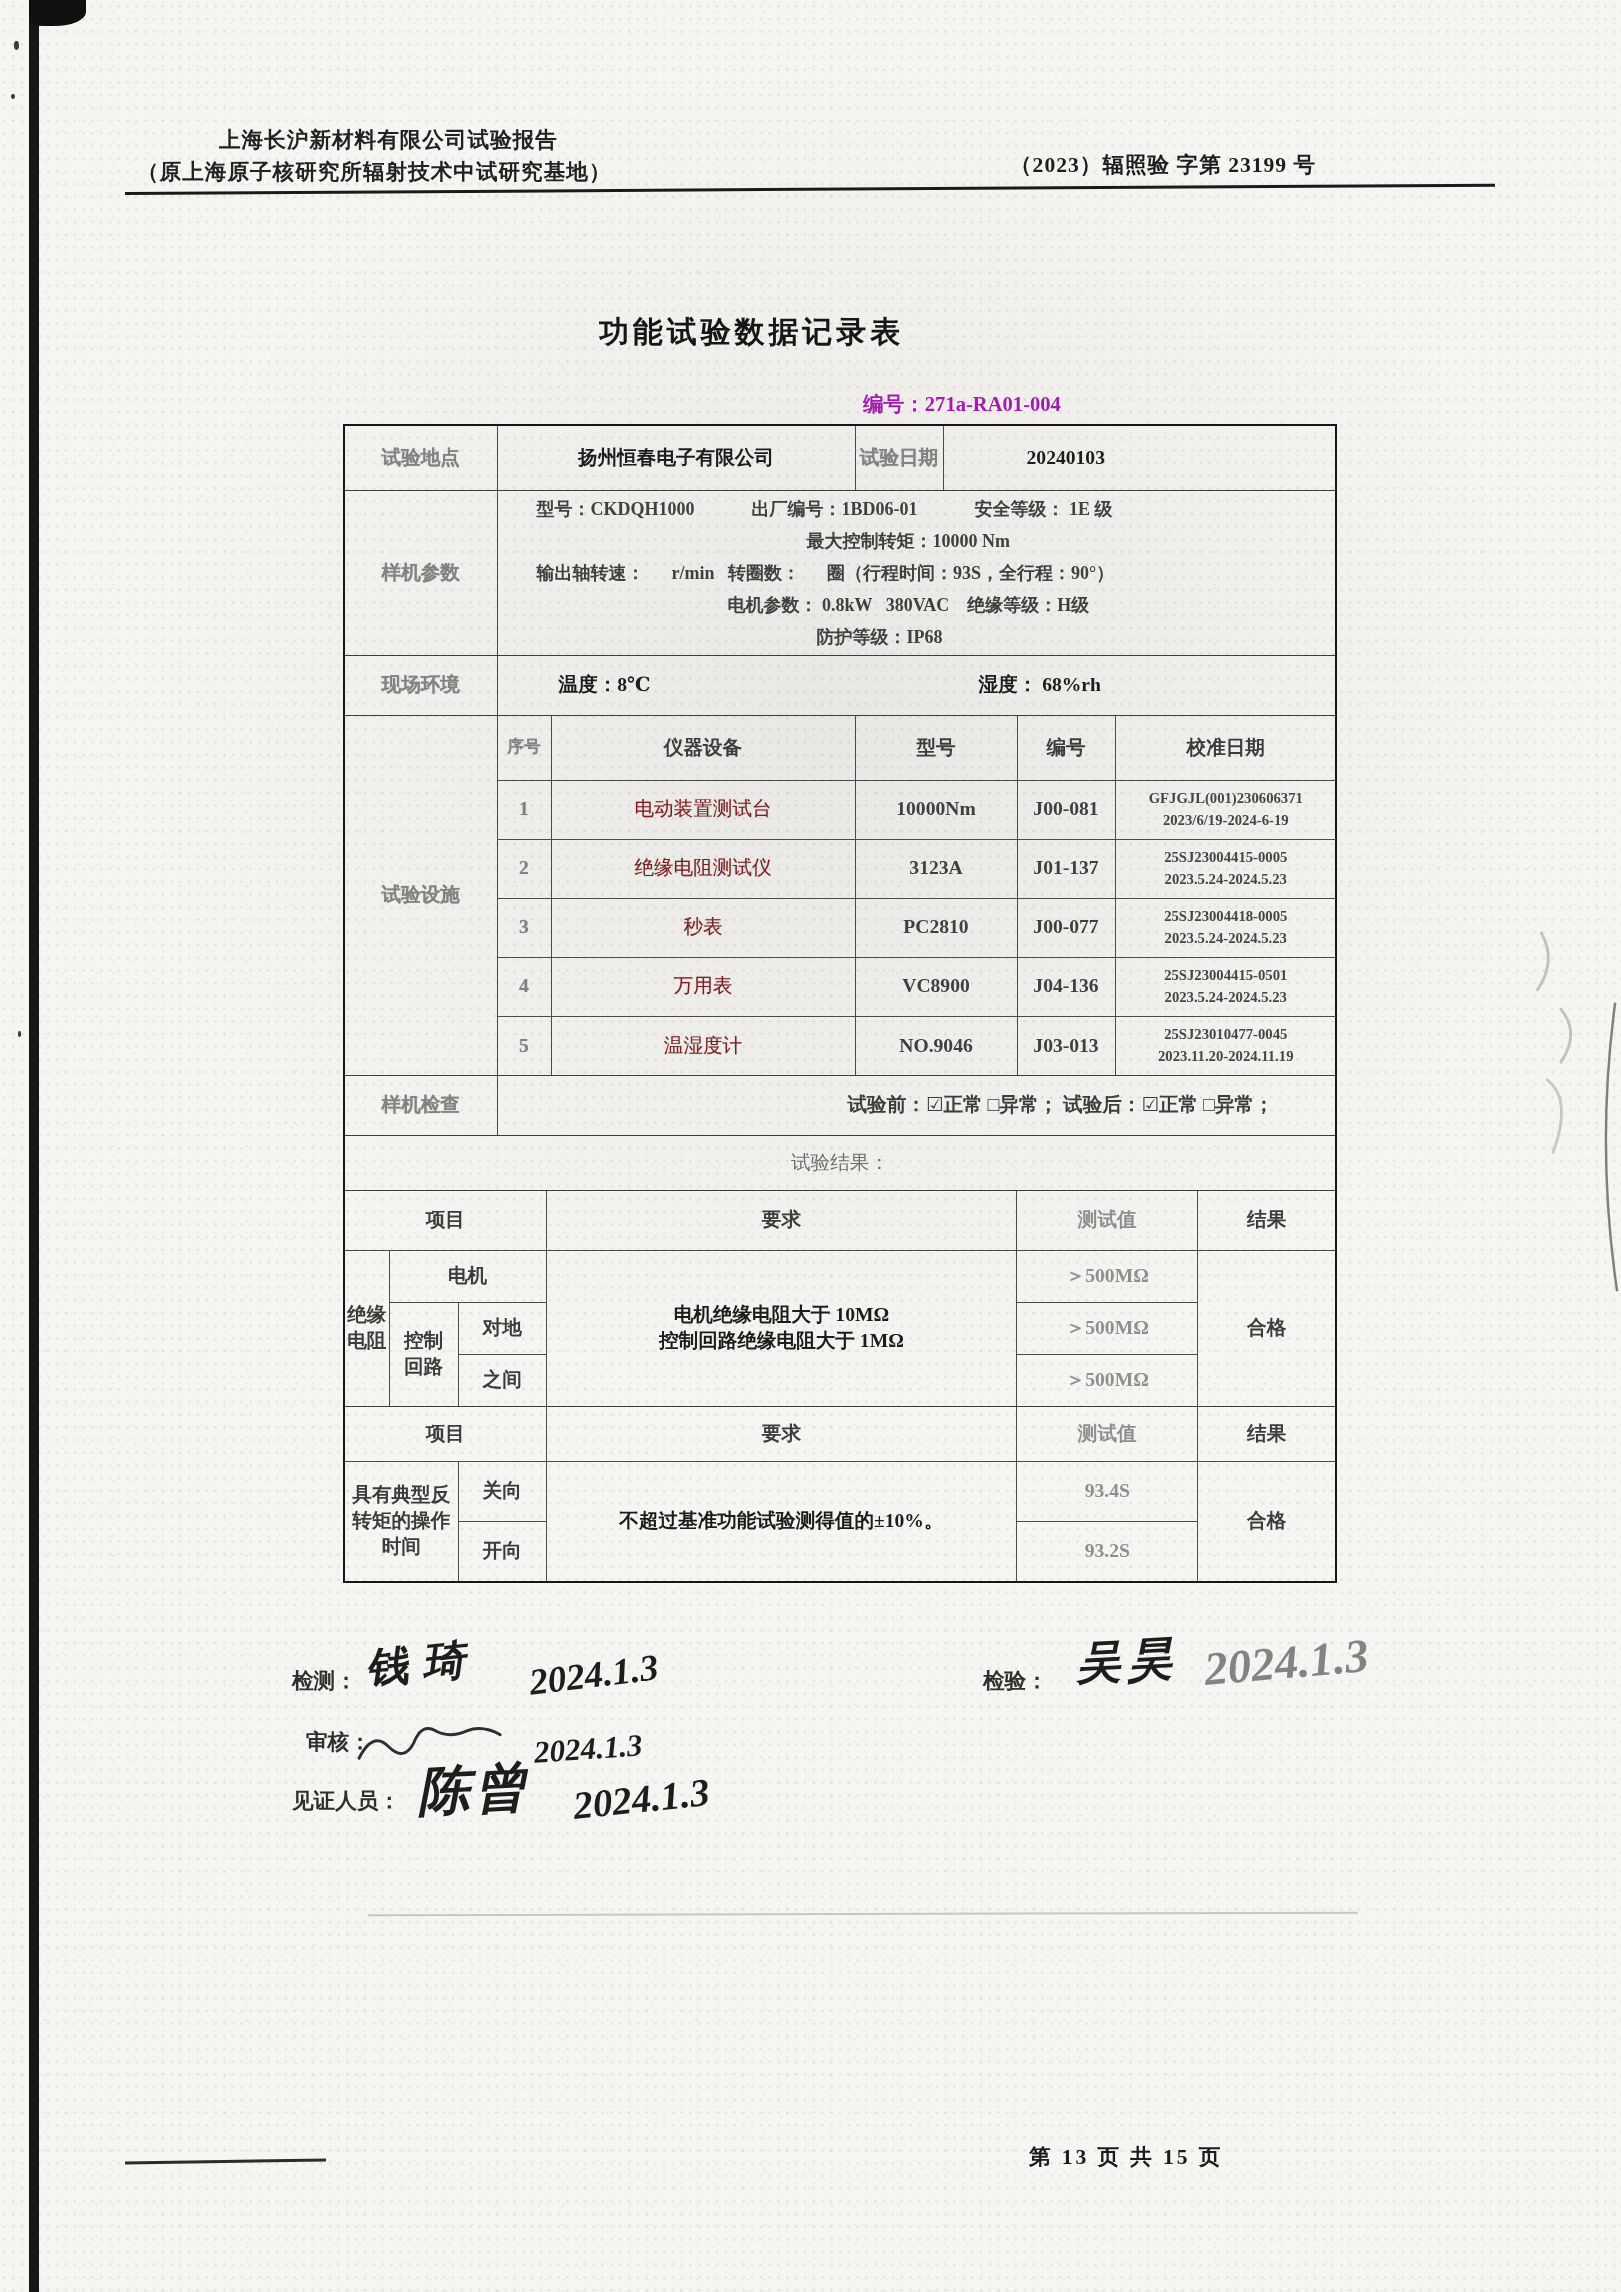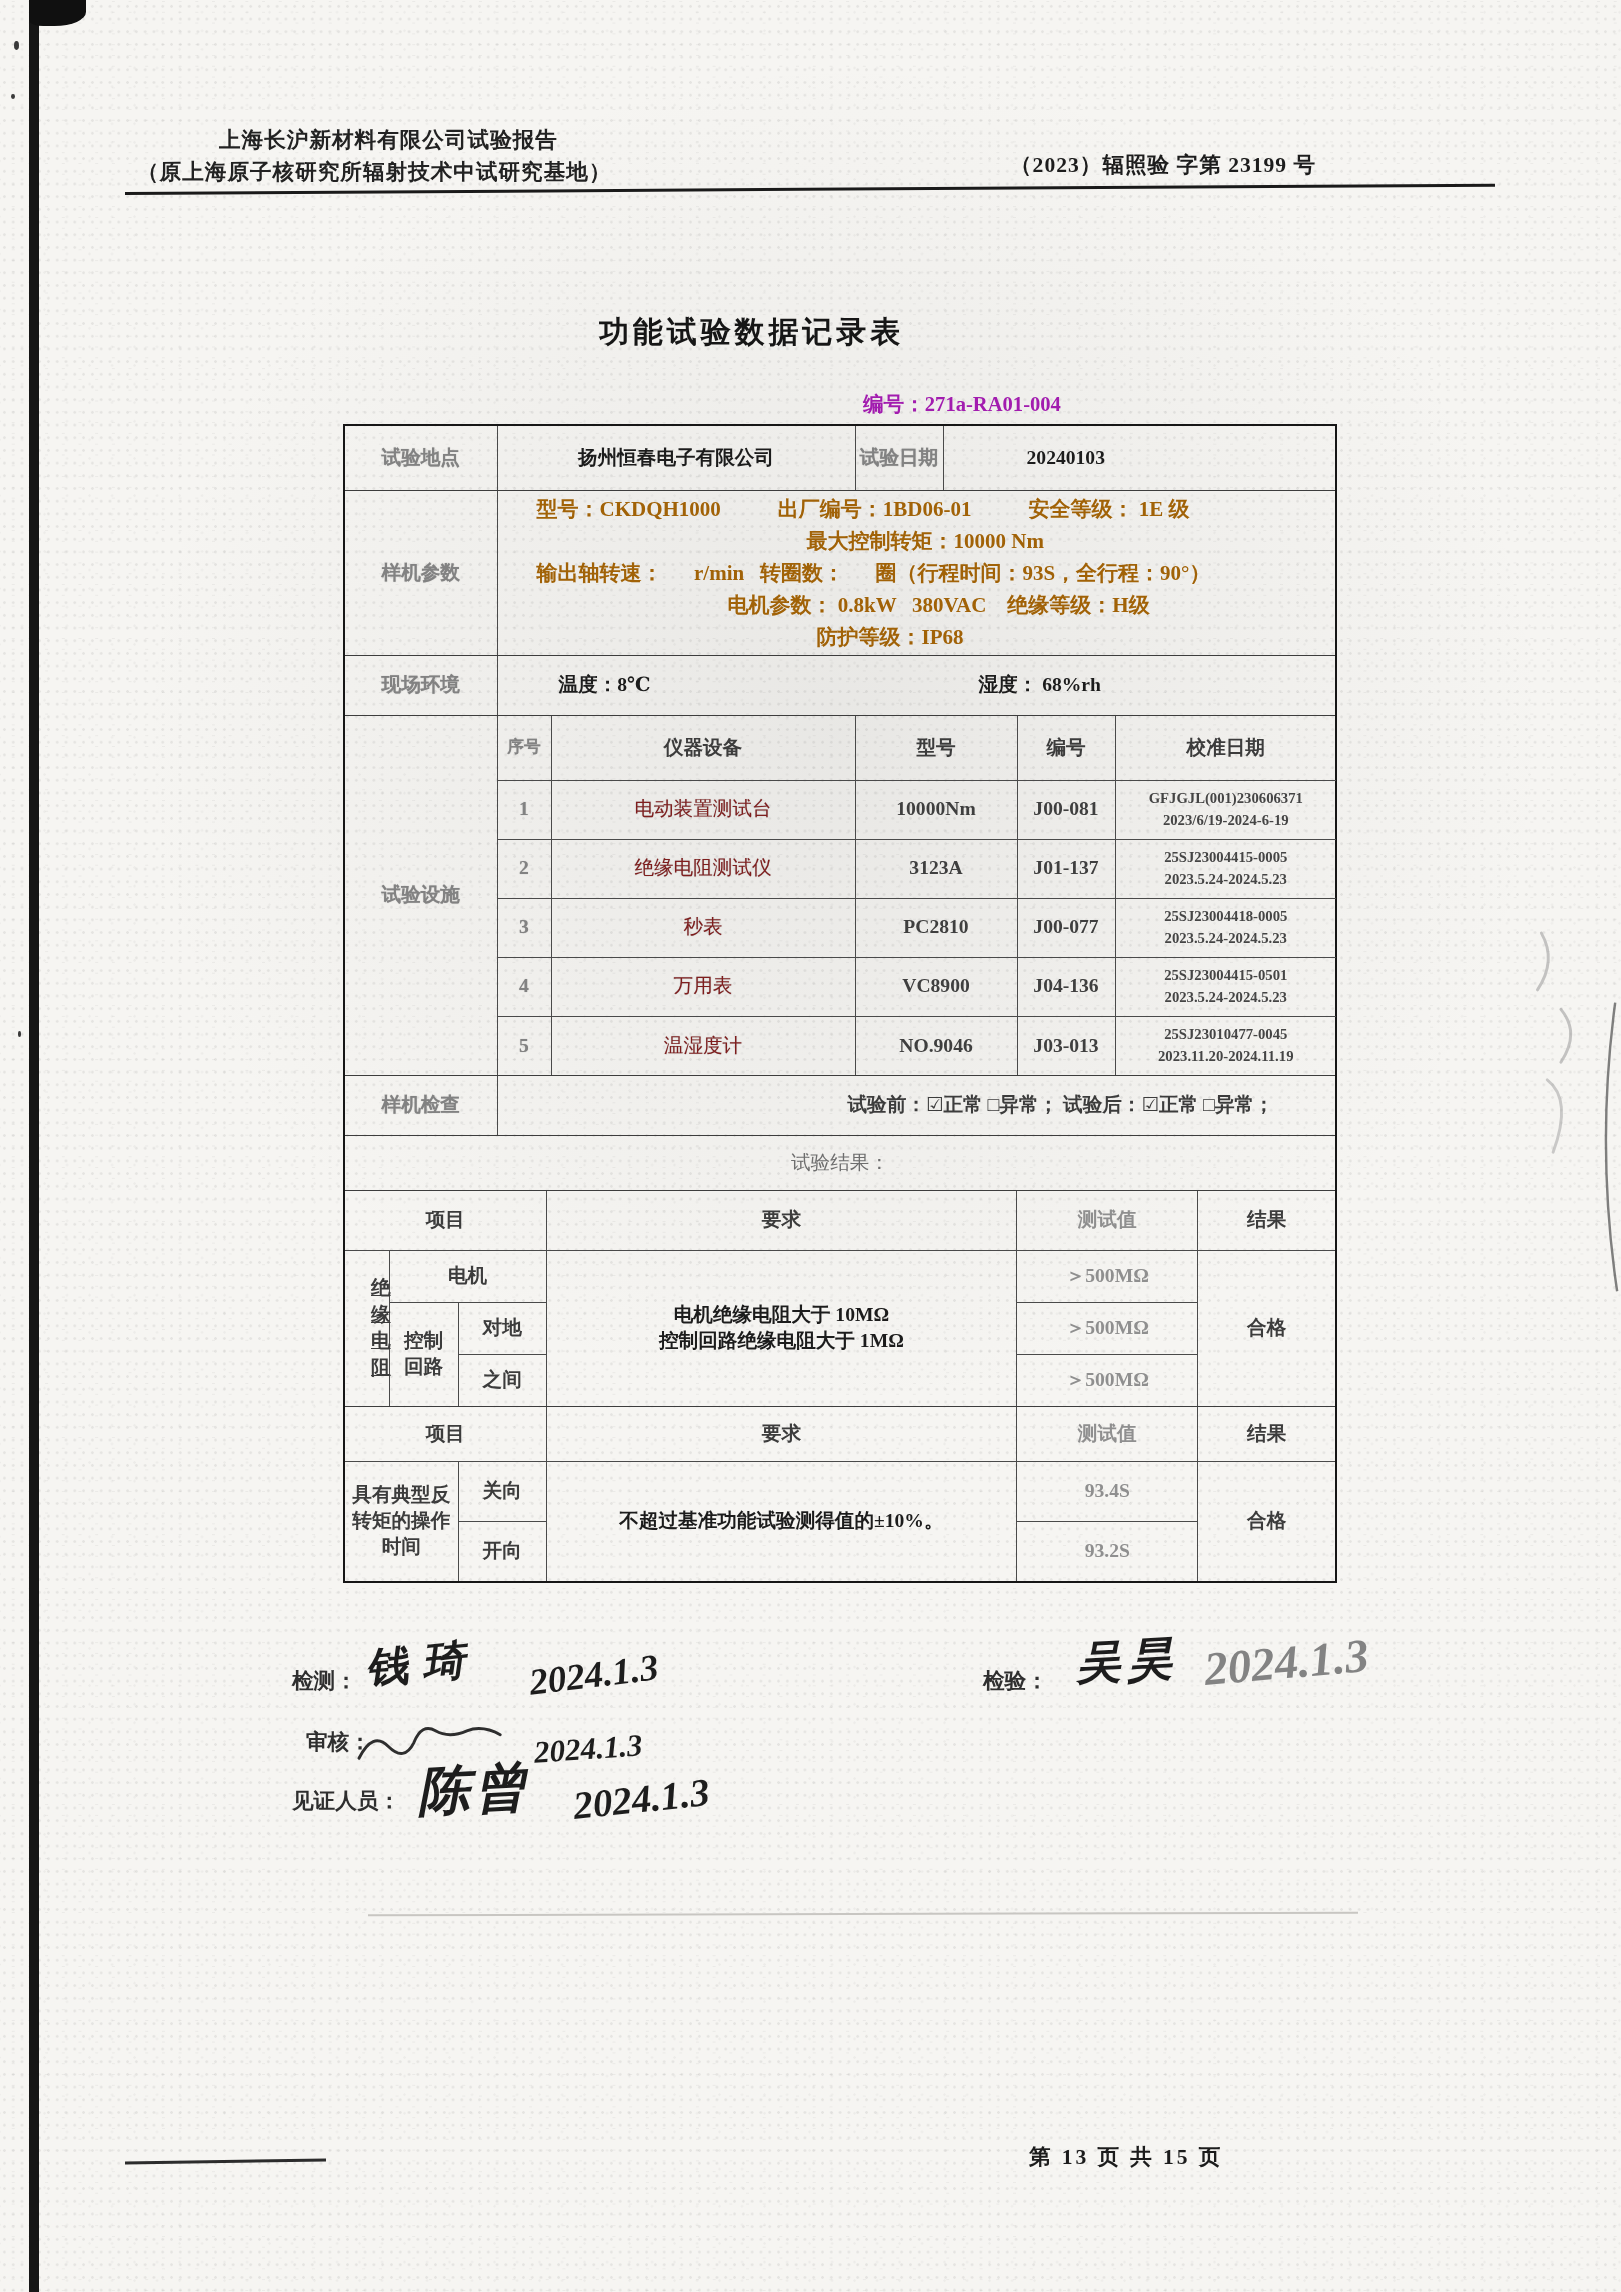--- a/index.html
+++ b/index.html
@@ -37,24 +37,24 @@
   .sec{border-bottom:1px solid #3d3d3d;}
   .sec:last-child{border-bottom:none;}
   table.ftable{border-collapse:collapse;border:hidden;table-layout:fixed;width:100%;}
   .ftable td{border:1px solid #4a4a4a;padding:0;text-align:center;vertical-align:middle;
     font-size:19.6px;line-height:1.35;}
   .faded{color:#828282;font-weight:600;text-shadow:0 0 1px rgba(130,130,130,.6);}
   .mid{color:#3c3c3c;font-weight:600;}
   .dark{color:#1c1c1c;font-weight:700;}
   .soft{color:#8f8f8f;font-weight:600;}
   .shift-l{padding-right:147px !important;}
-  .v-label{word-break:break-all;line-height:1.6;padding:0 26px !important;text-decoration:underline;}
+  .v-label{word-break:break-all;line-height:1.6;padding:0 0 !important;}
   .wrap-label{word-break:break-all;line-height:1.7;padding:0 5.9px !important;}
   .params-cell{text-align:left !important;}
-  .params-cell .pl{line-height:32px;font-size:21px;color:#a16207;font-weight:700;}
+  .params-cell .pl{line-height:32px;font-size:18px;color:#404040;font-weight:700;}
   .cal{font-size:14.7px;line-height:1.45;color:#454545;font-weight:600;}
   .eq-name{color:#7f1d1d;font-weight:400;text-shadow:0 0 1px rgba(140,140,140,.7);}
   .eq-val{color:#3f3f3f;font-weight:600;font-size:17.6px;}
   .banner{color:#6e6e6e;}
   
   .sig-label{font-size:21.6px;color:#2f2f2f;font-weight:600;}
   .hand{font-style:italic;font-weight:700;color:#1d1d1d;white-space:nowrap;}
   
   .footer-page{font-size:21.6px;color:#1c1c1c;letter-spacing:2.9px;font-weight:600;}
 </style>

